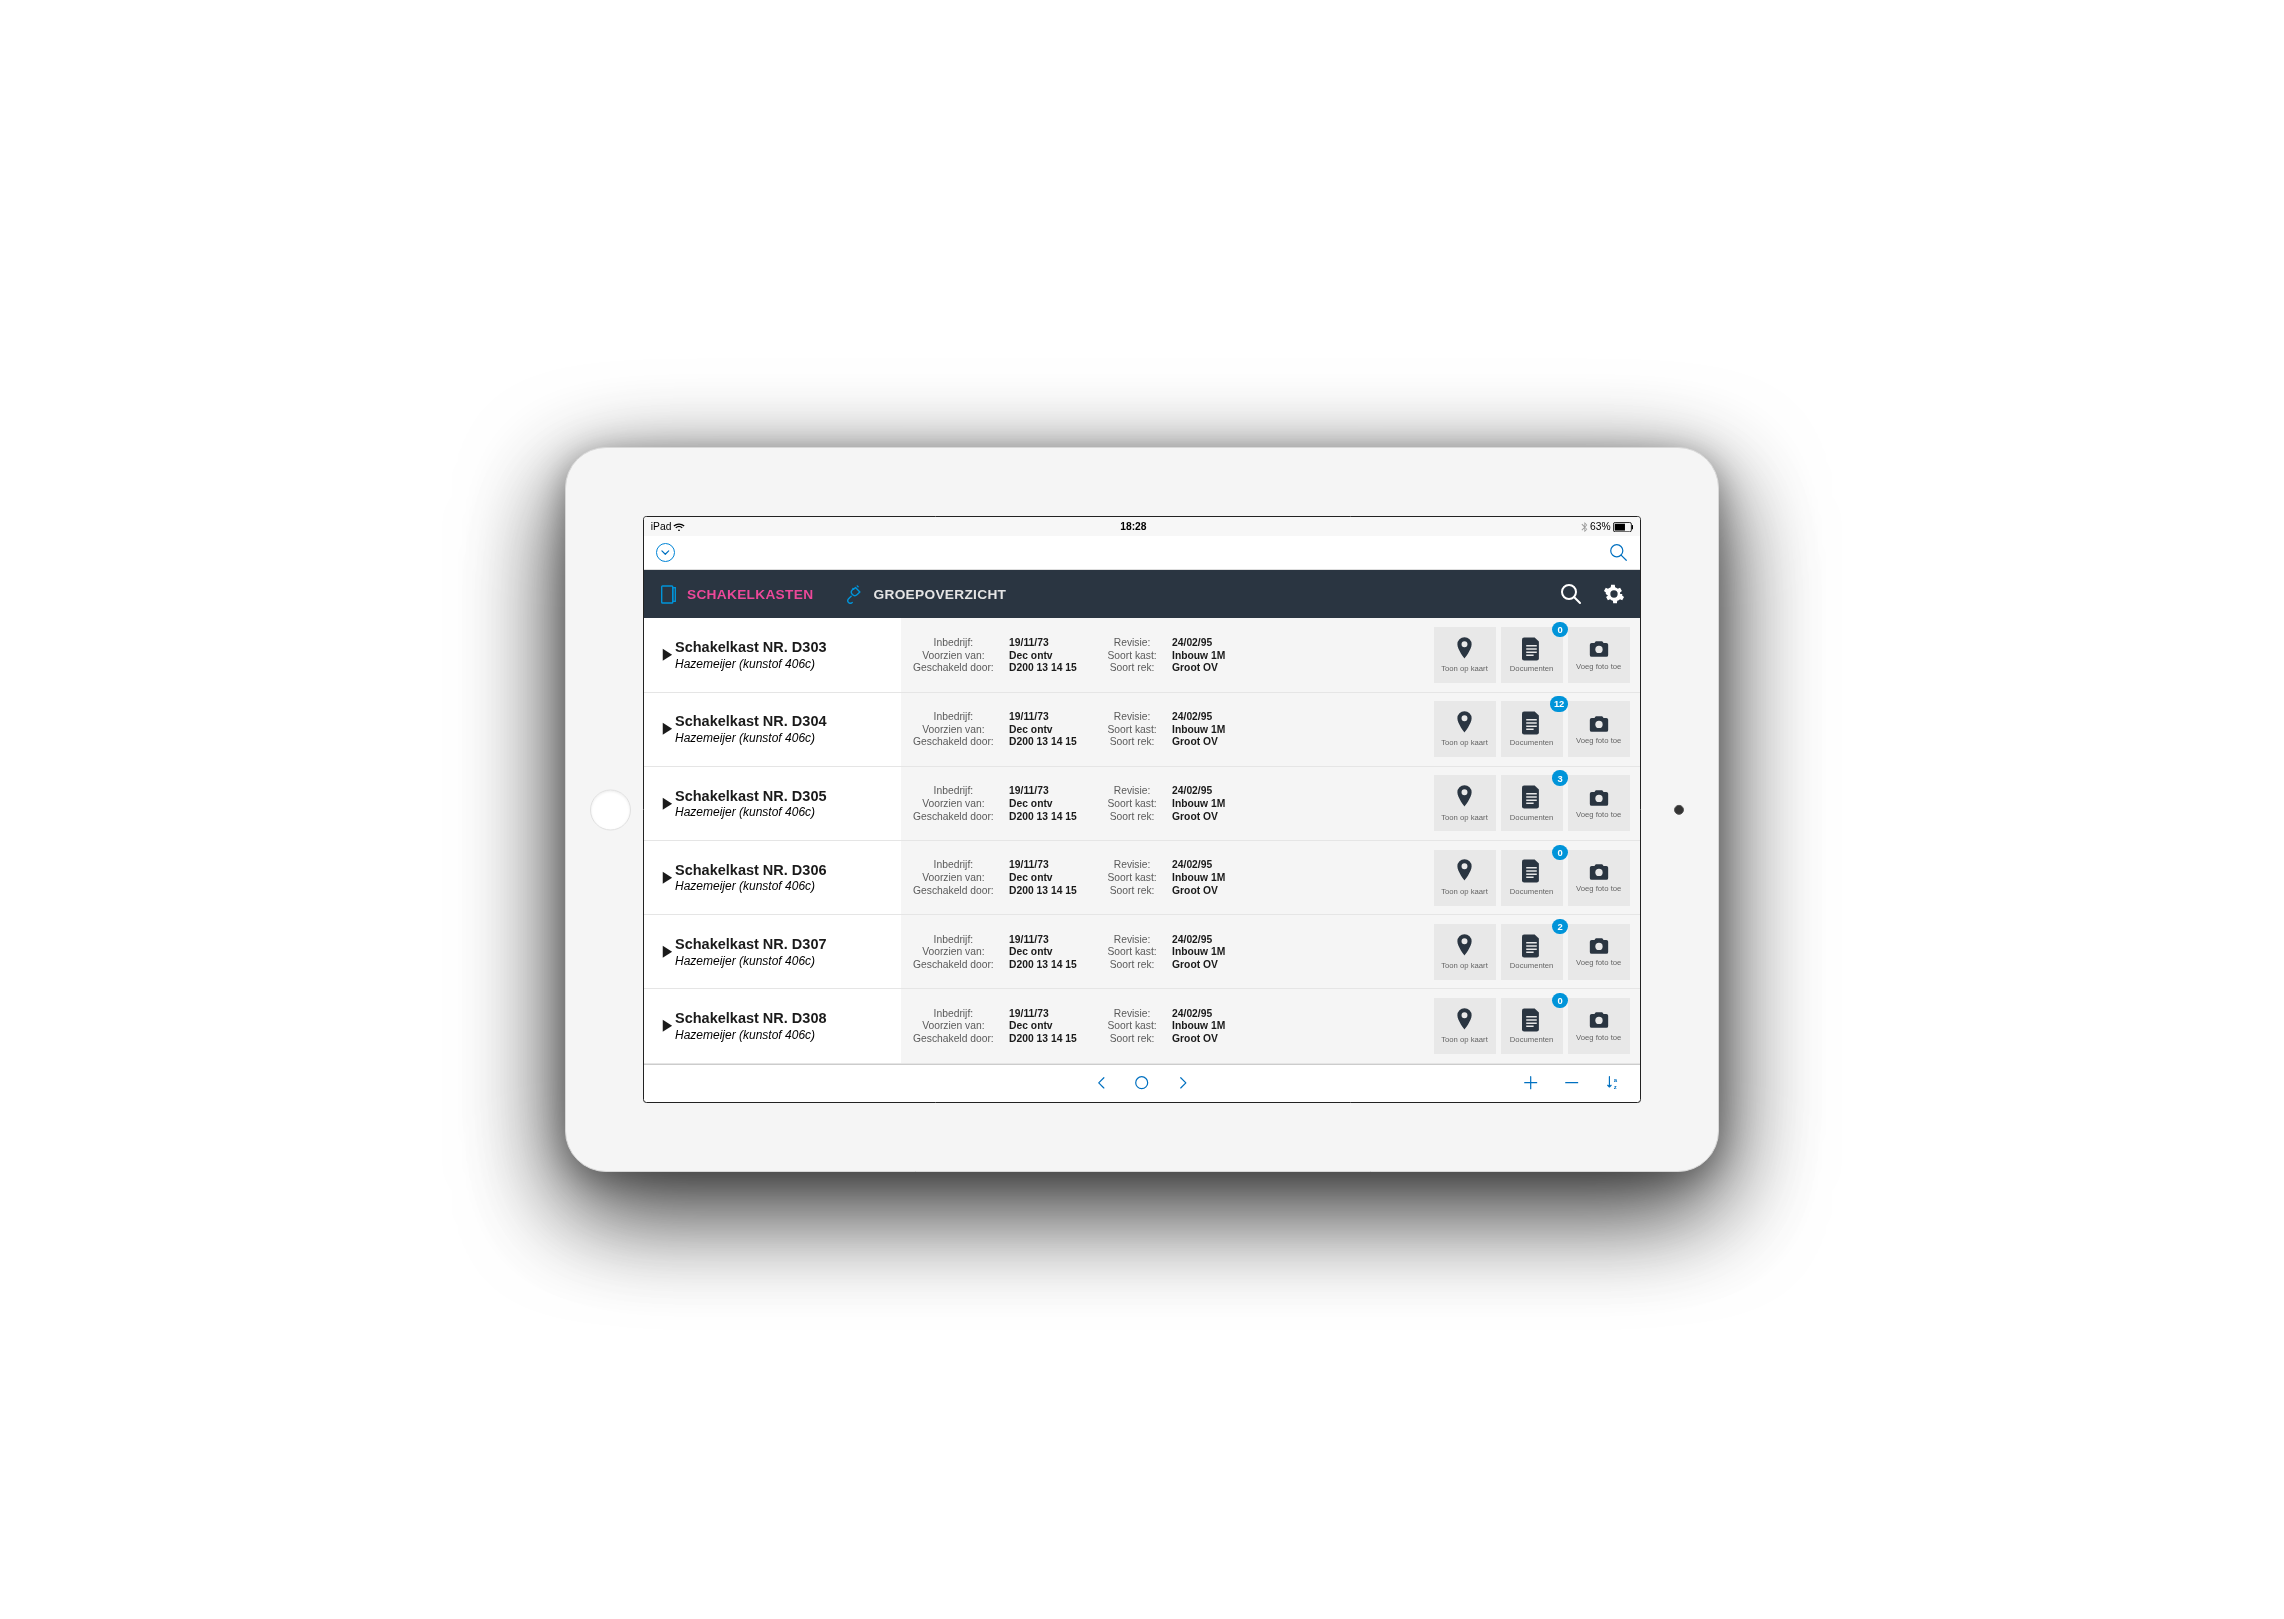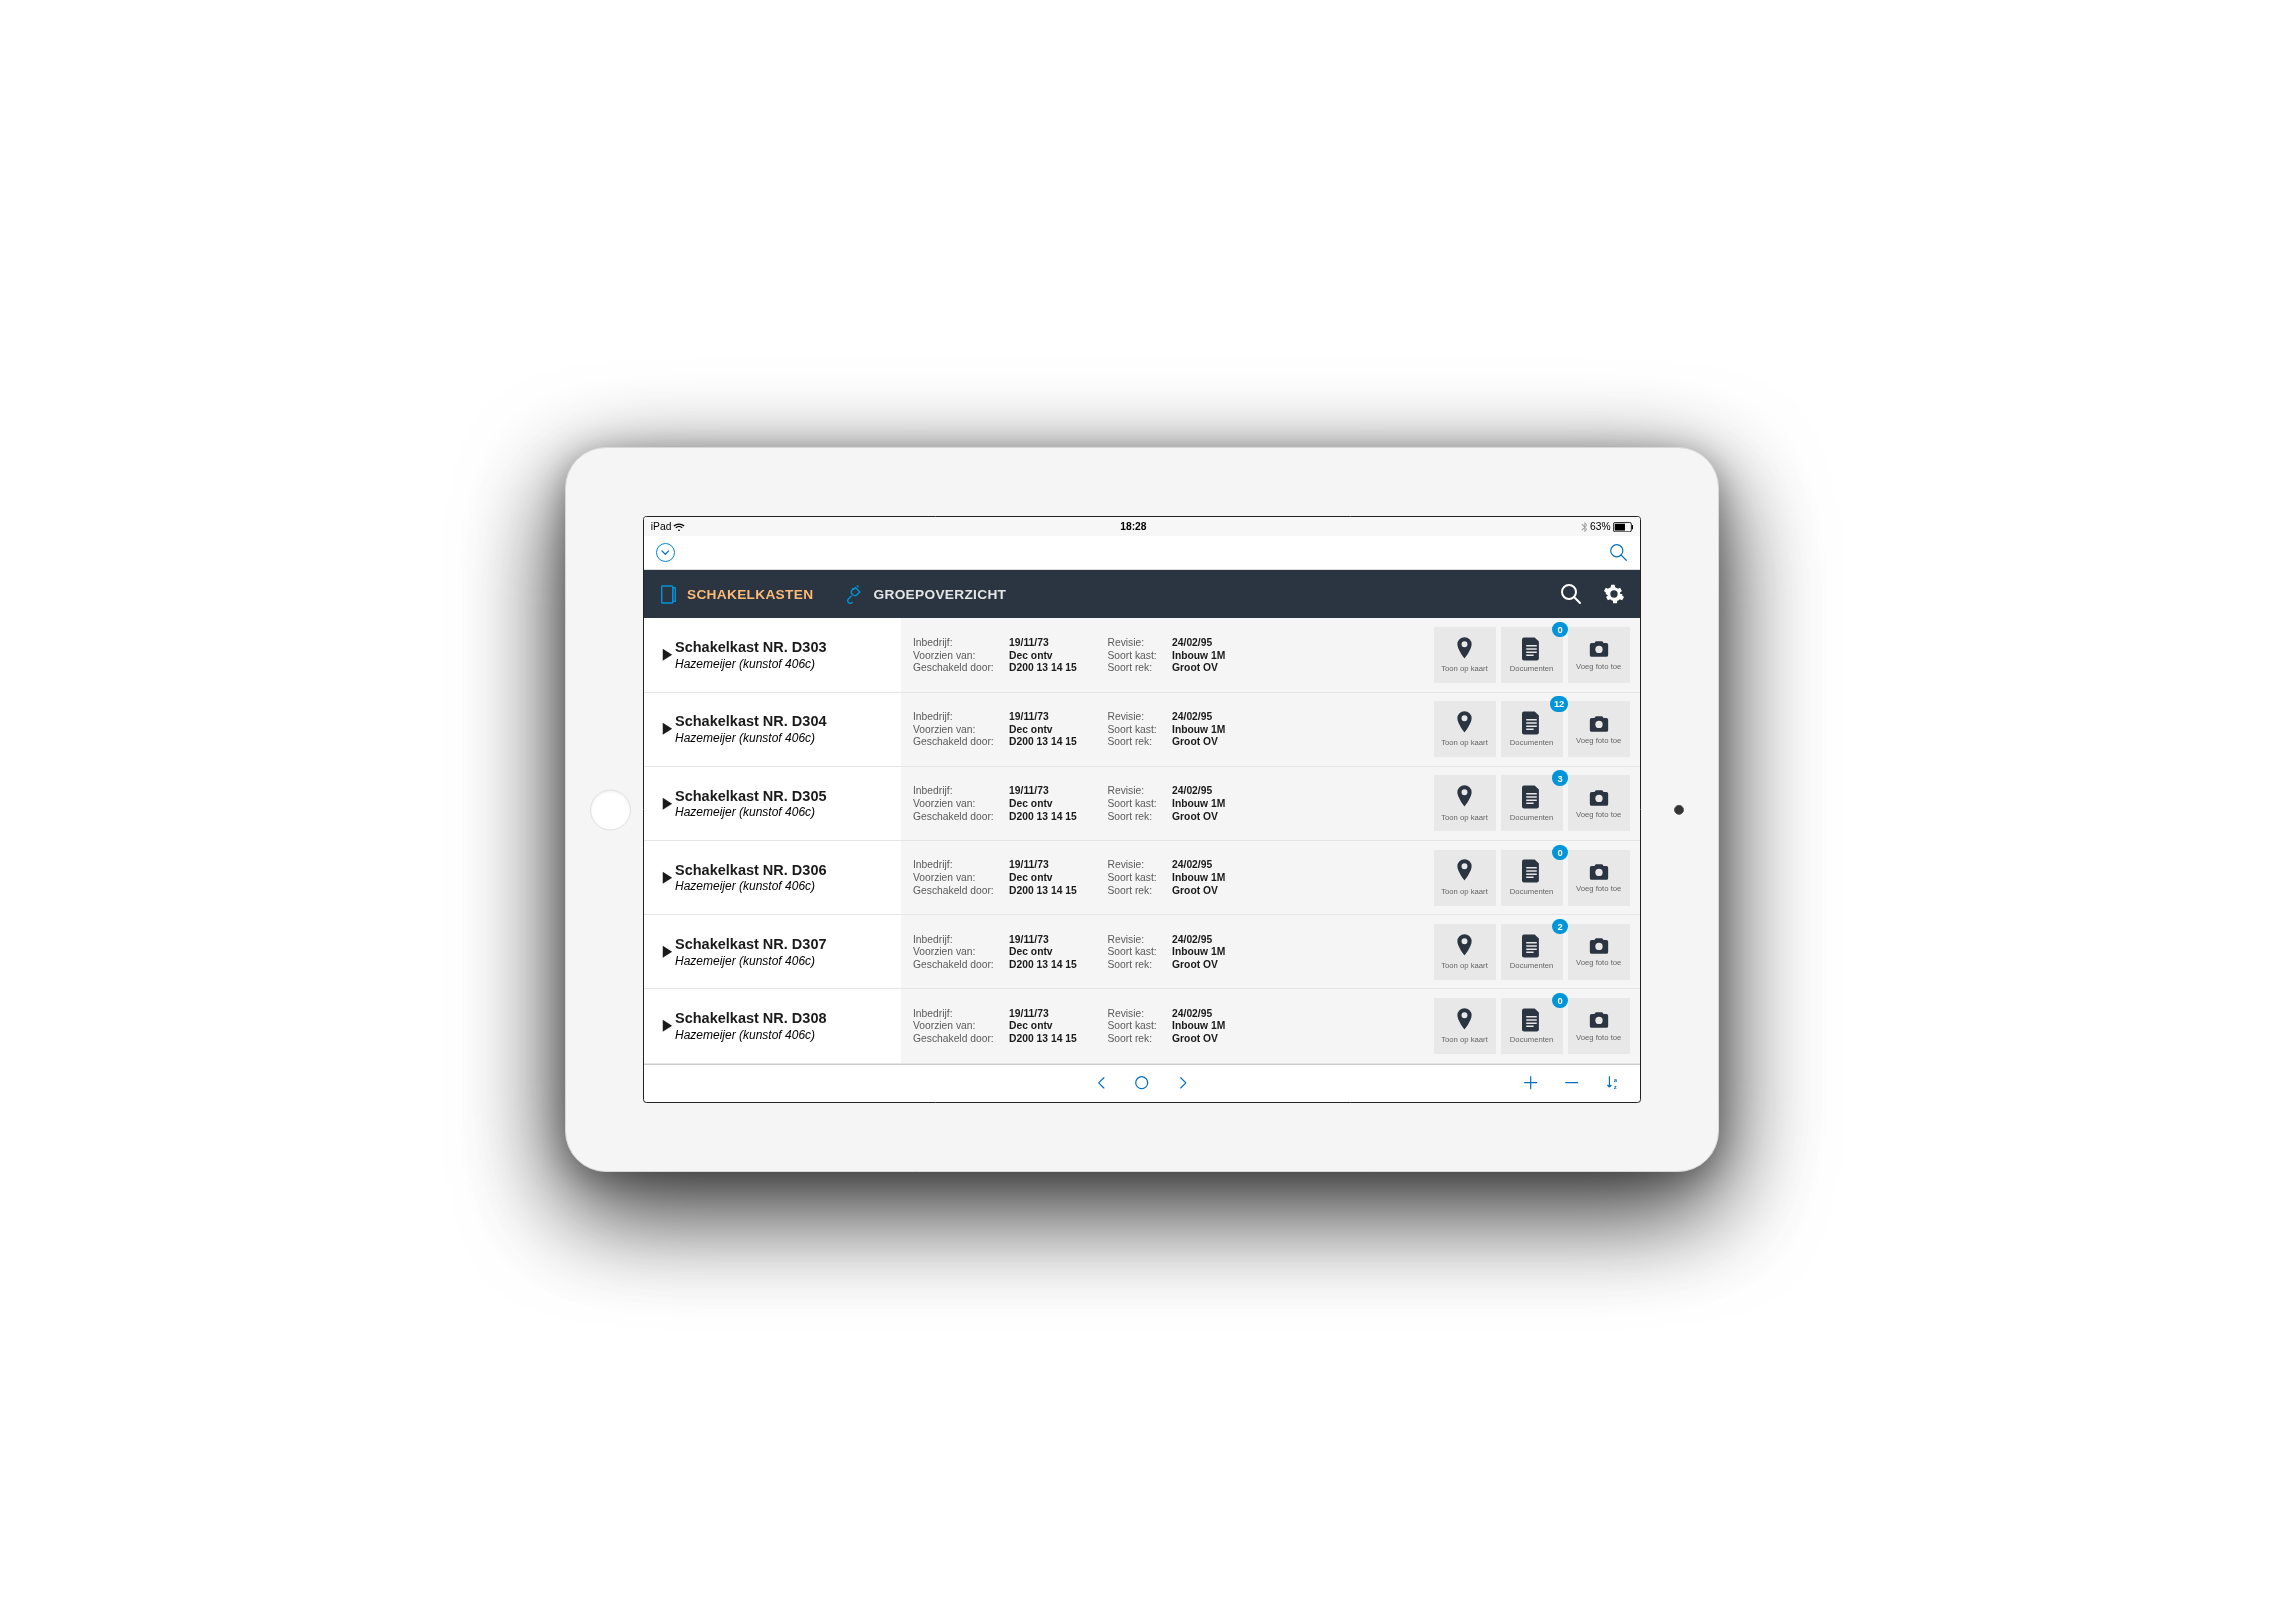--- a/index.html
+++ b/index.html
@@ -8,35 +8,35 @@
 .ipad-frame { background: #f5f5f5; border-radius: 41px; padding: 68px 77px; position: relative; width: 1154px; border: 1.7px solid #d8d8d8; }
 .home-button { position: absolute; left: 24px; top: 50%; transform: translateY(-50%); width: 41px; height: 41px; border-radius: 50%; background: #fff; border: 0.9px solid #e0e0e0; box-shadow: inset 0 0.9px 2.6px rgba(0,0,0,.08); }
 .camera { position: absolute; right: 34px; top: 50%; transform: translateY(-50%); width: 10.3px; height: 10.3px; border-radius: 50%; background: #333; border: 1.7px solid #555; }
 .screen { background: #fff; border-radius: 3.4px; overflow: hidden; border: 0.9px solid #222; }
 .status-bar { height: 19px; background: #f7f7f7; display: flex; align-items: center; justify-content: space-between; padding: 0 6.8px; font-size: 10.3px; color: #000; }
 .status-left, .status-right { display: flex; align-items: center; gap: 2px; }
 .status-center { font-weight: 600; }
 .top-toolbar { height: 34px; background: #fff; border-bottom: 0.9px solid #ddd; display: flex; align-items: center; justify-content: space-between; padding: 0 12px; }
 .circle-chevron { width: 19px; height: 19px; border: 1.3px solid #0084d6; border-radius: 50%; display:flex; align-items:center; justify-content:center; }
 .nav-bar { height: 48px; background: #2a3541; display: flex; align-items: center; padding: 0 15.4px; gap: 8.6px; }
-.nav-item { display: flex; align-items: center; gap: 8.6px; color: #fdba74; font-weight: 700; font-size: 13.7px; letter-spacing: 0.3px; padding-right: 24px; cursor: pointer; }
+.nav-item { display: flex; align-items: center; gap: 8.6px; color: #ec4899; font-weight: 700; font-size: 13.7px; letter-spacing: 0.3px; padding-right: 24px; cursor: pointer; }
 .nav-item.inactive { color: #e5e5e5; }
 .nav-spacer { flex: 1; }
 .nav-icon { width: 19px; height: 19px; display:flex; align-items:center; justify-content:center; }
 .sort-bar { height: 34px; background: #0094d9; display: flex; align-items: center; color: #fff; font-size: 12px; font-weight: 600; }
 .sort-left { display: flex; align-items: center; gap: 12px; padding: 0 15.4px; height: 100%; }
 .sort-right { margin-left: auto; display: flex; align-items: center; gap: 8.6px; padding: 0 15.4px; cursor: pointer; }
 .list { background: #fff; }
 .row { display: flex; border-bottom: 0.9px solid #e5e5e5; min-height: 74px; }
 .row-left { width: 257px; display: flex; align-items: center; padding: 12px 12px 12px 17px; gap: 2px; }
 .row-title { font-size: 14.5px; font-weight: 700; color: #1a1a1a; }
 .row-sub { font-size: 12px; font-style: italic; color: #000000; margin-top: 1.7px; }
 .row-mid { flex: 1; background: #f5f5f5; display: flex; padding: 8.6px 12px; gap: 10.3px; }
 .kv-col { display: grid; grid-template-columns: auto auto; column-gap: 15.4px; row-gap: 1.7px; align-content: center; font-size: 10.3px; }
-.kv-label { color: #5a5a5a; }
+.kv-label { color: #5a5a5a; text-align: center; }
 .kv-val { font-weight: 700; color: #1a1a1a; }
 .row-actions { display: flex; gap: 5.1px; padding: 8.6px 10.3px 8.6px 5.1px; background:#f5f5f5; border-left: 0.9px solid #f5f5f5; }
 .action-btn { width: 62px; height: 56px; background: #e8e8e8; display: flex; flex-direction: column; align-items: center; justify-content: center; gap: 3.4px; position: relative; cursor: pointer; }
 .action-label { font-size: 7.7px; color: #666; text-align:center; }
 .badge { position: absolute; top: -5.1px; right: -5.1px; min-width: 15.4px; height: 15.4px; border-radius: 7.7px; background: #0094d9; color: #fff; font-size: 9.4px; font-weight: 700; display: flex; align-items: center; justify-content: center; padding: 0 3.4px; }
 .bottom-toolbar { height: 38px; border-top: 0.9px solid #ccc; display: flex; align-items: center; justify-content: center; position: relative; }
 .bottom-center { display: flex; align-items: center; gap: 29px; }
 .bottom-right { position: absolute; right: 19px; display:flex; gap: 26px; align-items:center; }
 svg { display: block; }
 .blue-stroke{stroke:#0070c0;fill:none;stroke-width:1.4;}

